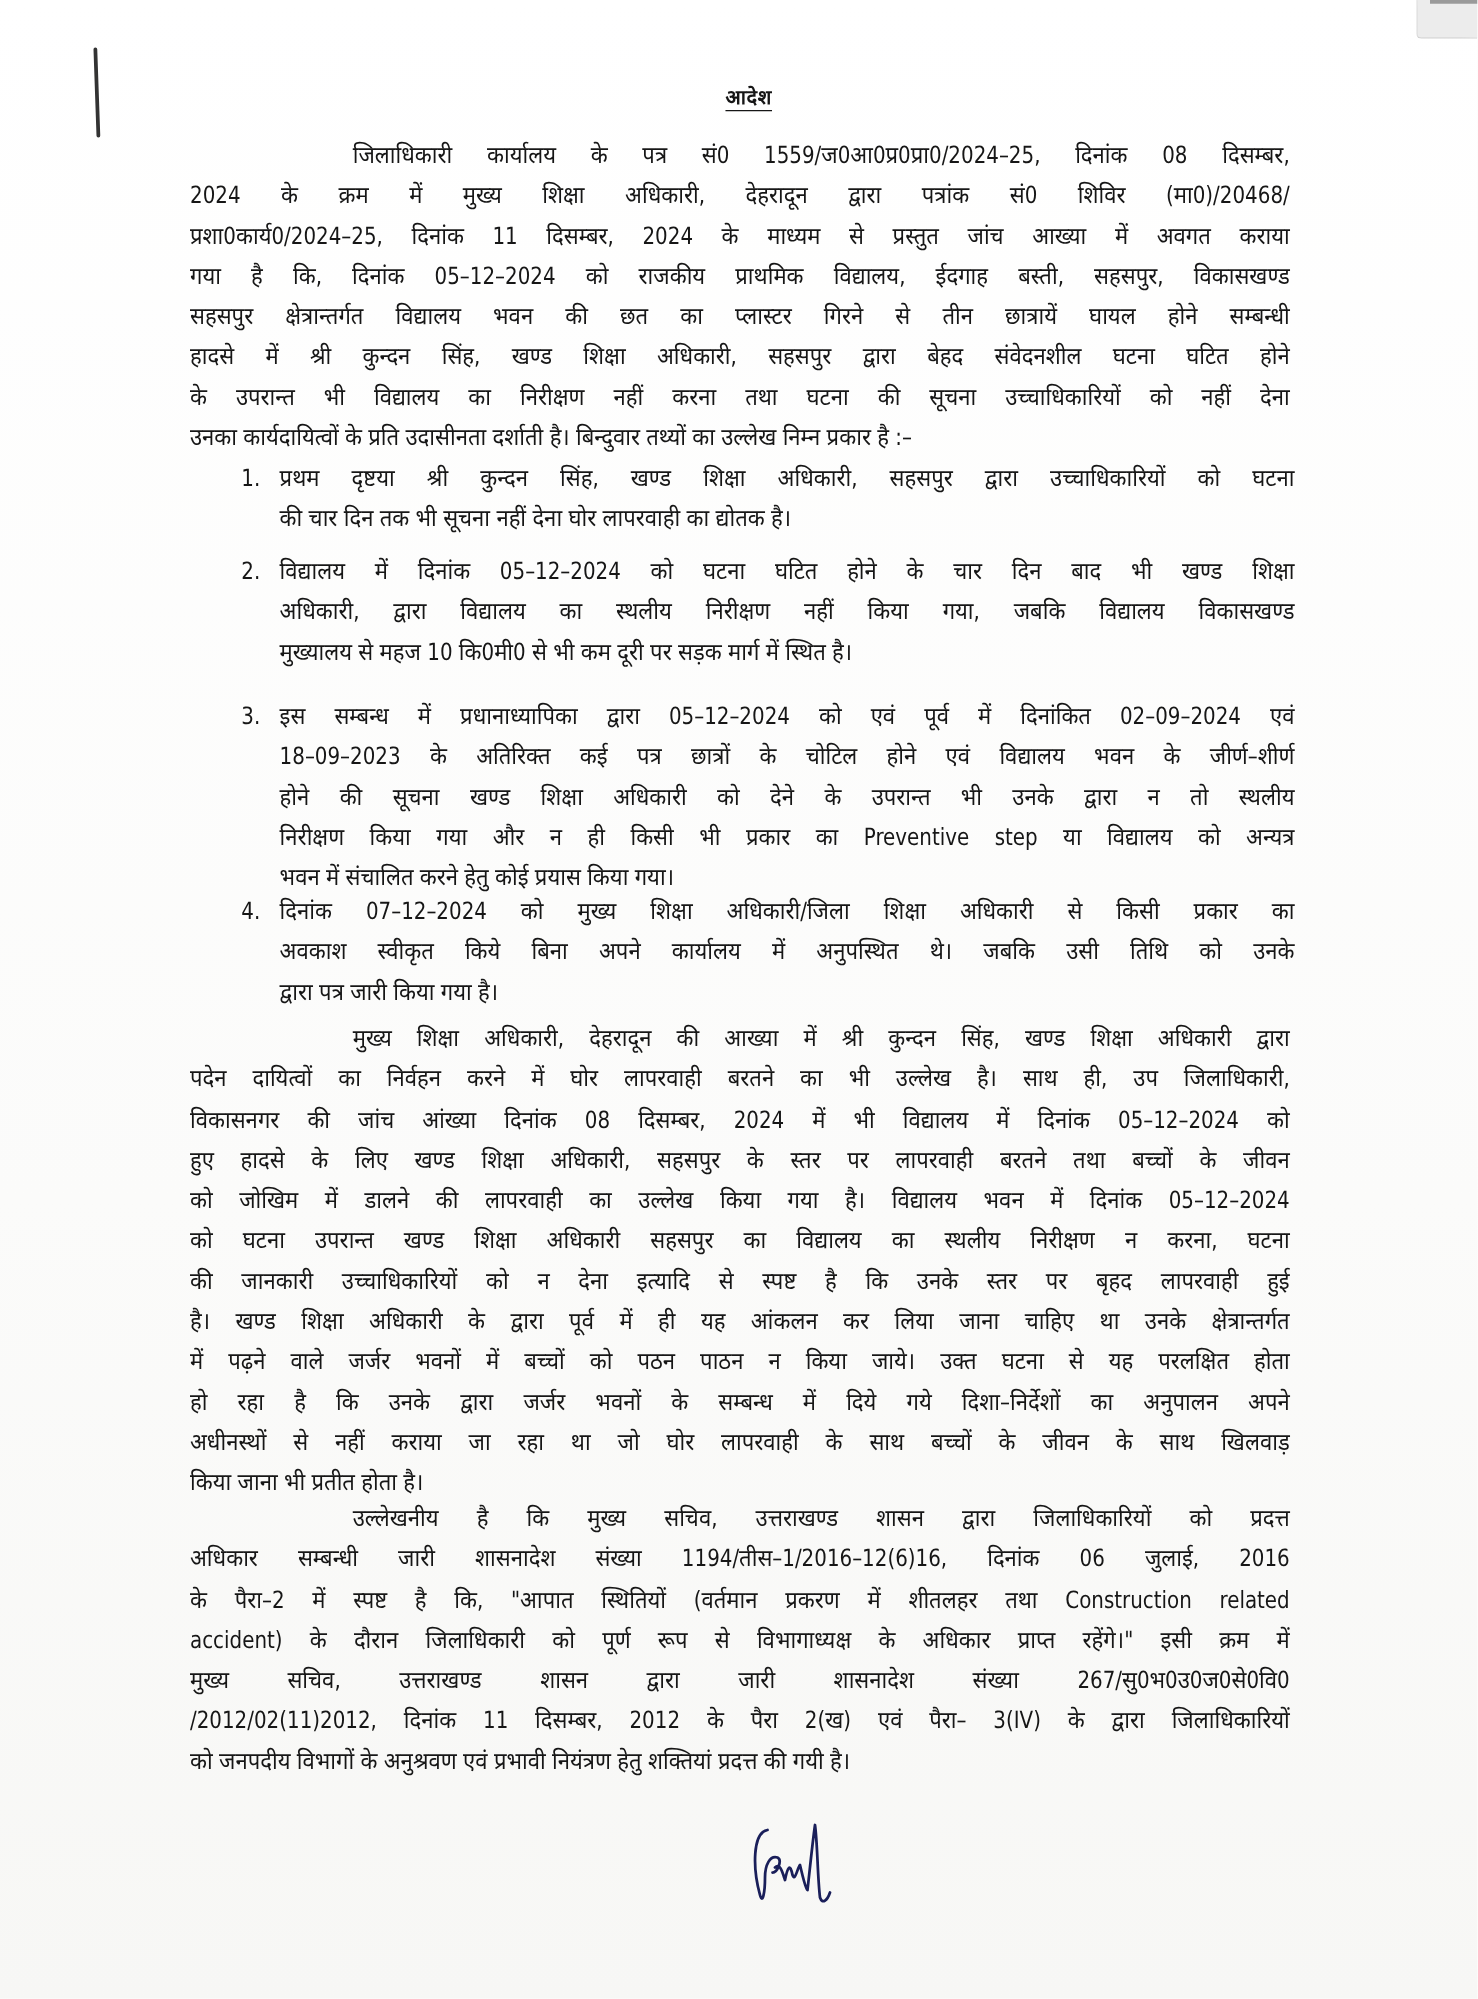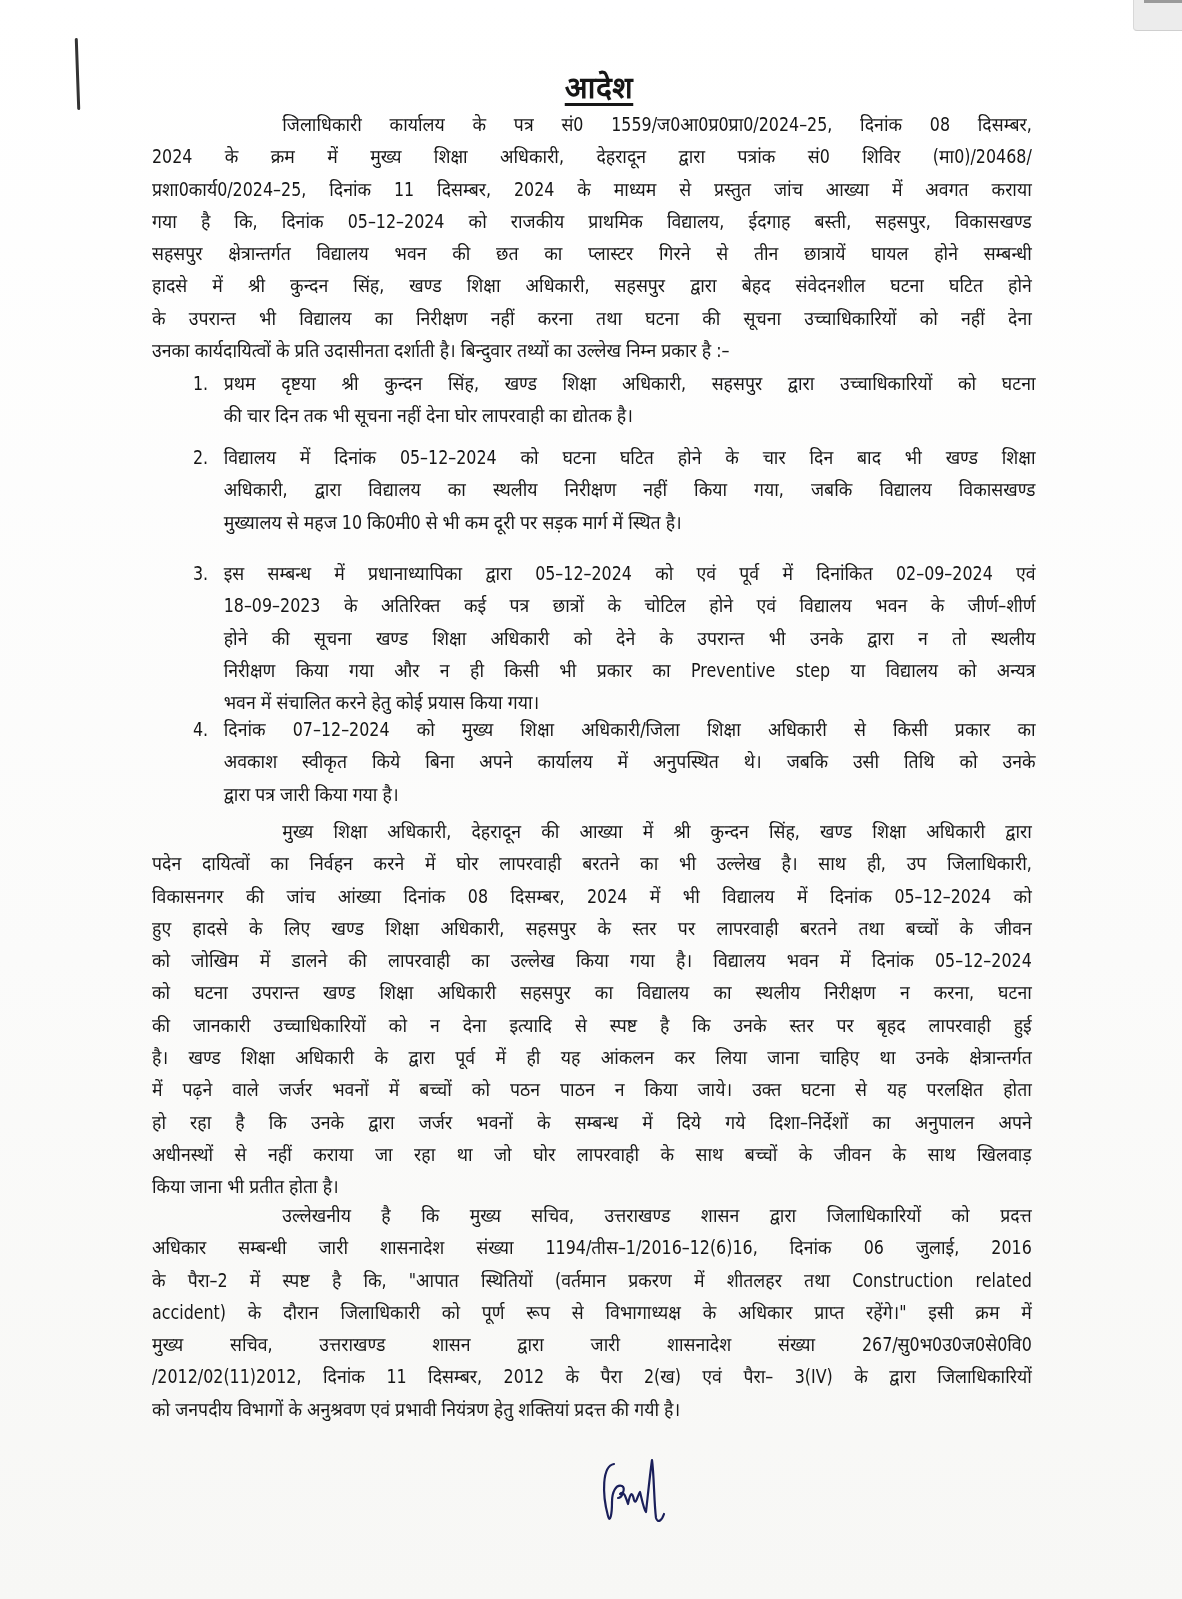--- a/index.html
+++ b/index.html
@@ -19,21 +19,21 @@
     background: #ececec; border-left: 1px solid #d8d8d8; border-bottom: 1px solid #cfcfcf;
     border-bottom-left-radius: 4px;
   }
   .corner-tab .bar { position: absolute; right: 0; top: 0; width: 38px; height: 3px; background: #9a9a9a; }
   .margin-mark {
     position: absolute; left: 76px; top: 38px; width: 3px; height: 72px;
     background: #333; transform: rotate(-2deg); border-radius: 2px;
   }
   .title {
     position: absolute; left: 16px; right: 0; top: 66px; text-align: center;
-    font-size: 30px; font-weight: bold; letter-spacing: 0.5px; font-family: Liberation Serif, serif;
+    font-size: 16px; font-weight: bold; letter-spacing: 0.5px; font-family: Liberation Serif, serif;
   }
   .title span { text-decoration: underline; text-underline-offset: 5px; }
   .text {
     position: absolute; left: 152px; width: 946px;
     font-size: 19px; line-height: 32.3px; text-align: justify;
     transform: scaleX(0.93); transform-origin: left top;
   }
   .text .ln { display: block; white-space: nowrap; text-align-last: justify; text-align: justify; }
   .text .ln.last { text-align-last: left; }
   .indent { text-indent: 140px; }

